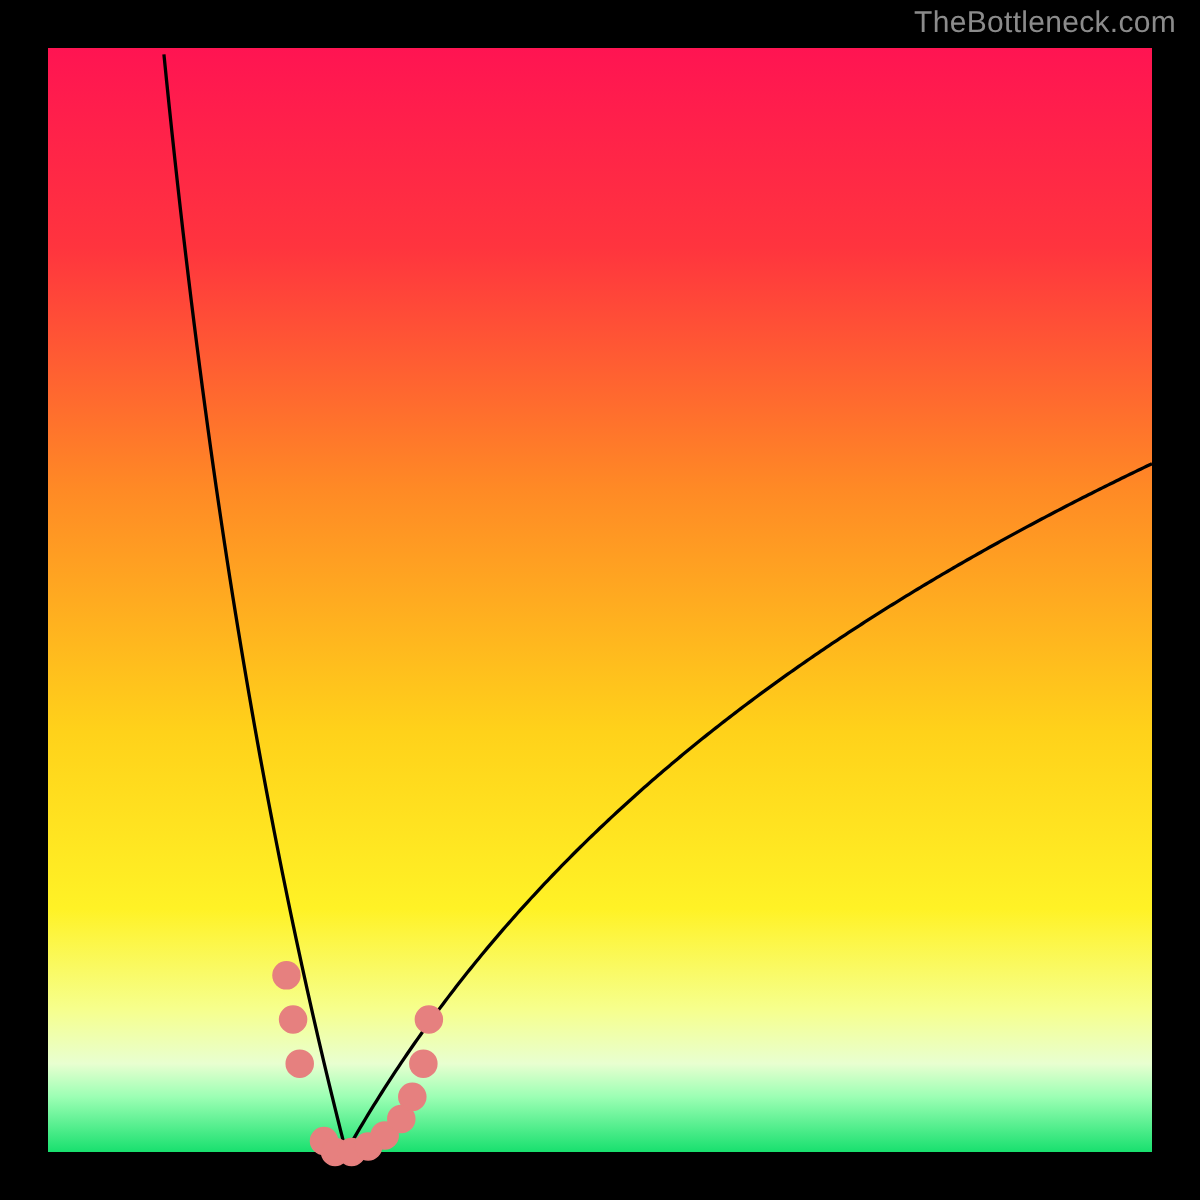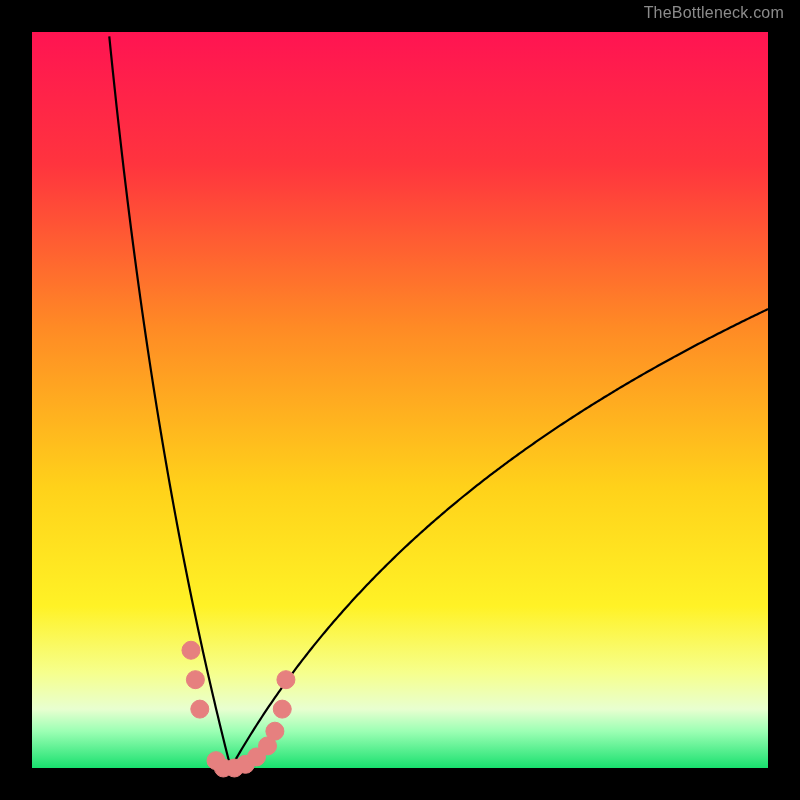--- a/index.html
+++ b/index.html
@@ -16,21 +16,21 @@
     top: 0;
     width: 800px;
     height: 800px;
     background: #000;
   }
   .watermark {
     position: absolute;
     top: 4px;
     right: 16px;
     font-family: Arial, Helvetica, sans-serif;
-    font-size: 16px;
+    font-size: 20px;
     font-weight: 500;
     color: #8b8b8b;
     letter-spacing: 0.2px;
     z-index: 10;
   }
   svg {
     position: absolute;
     left: 0;
     top: 0;
   }

